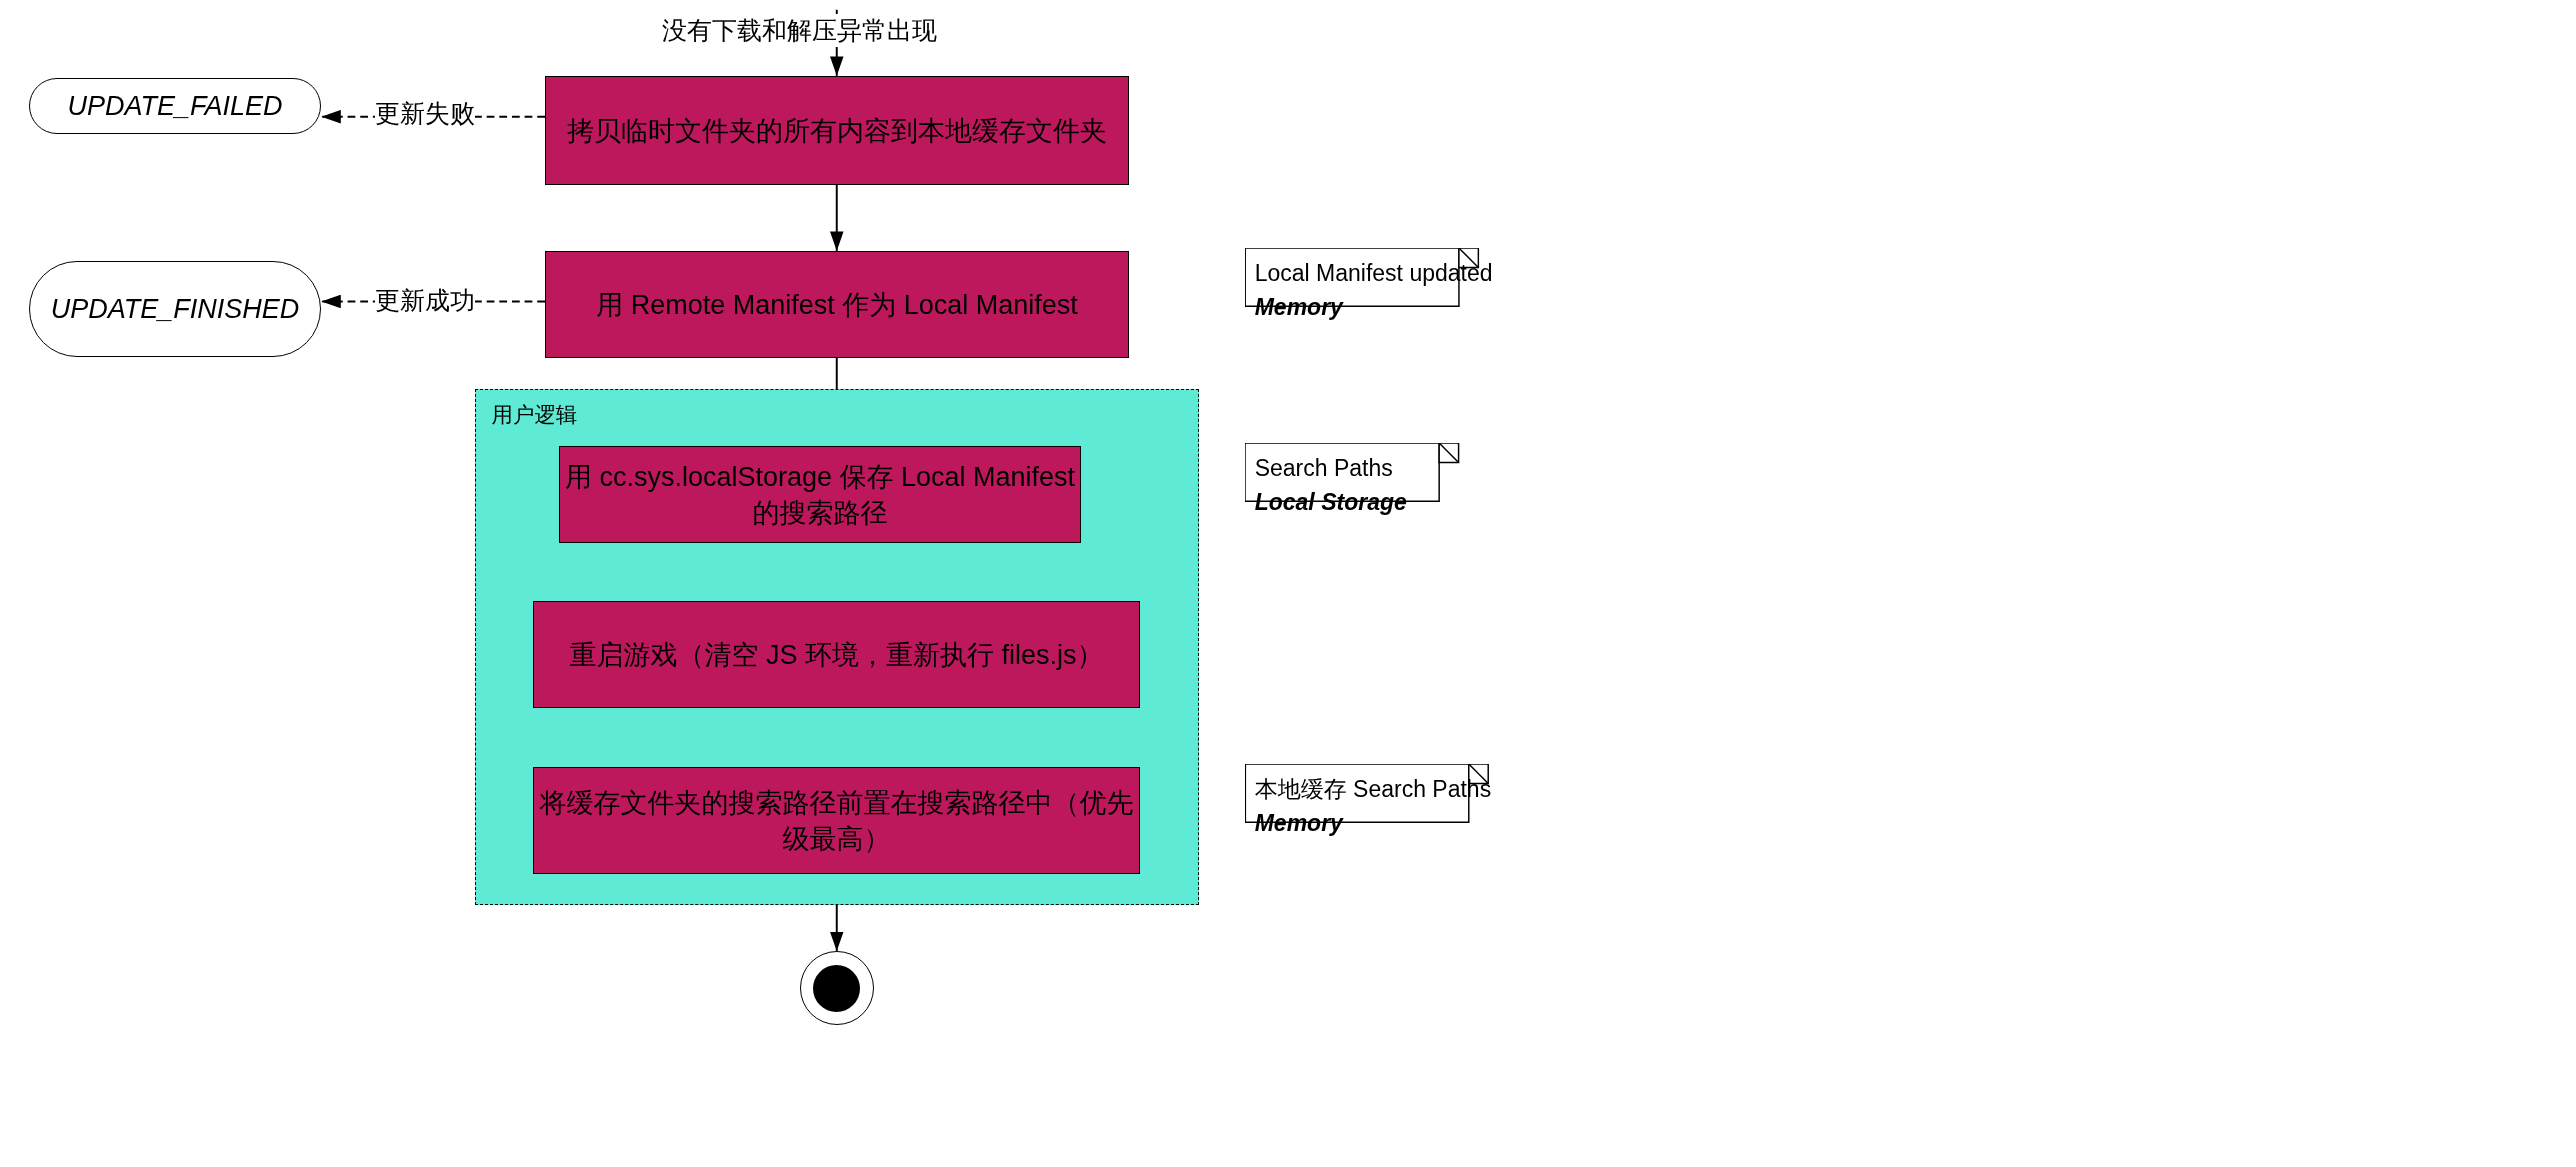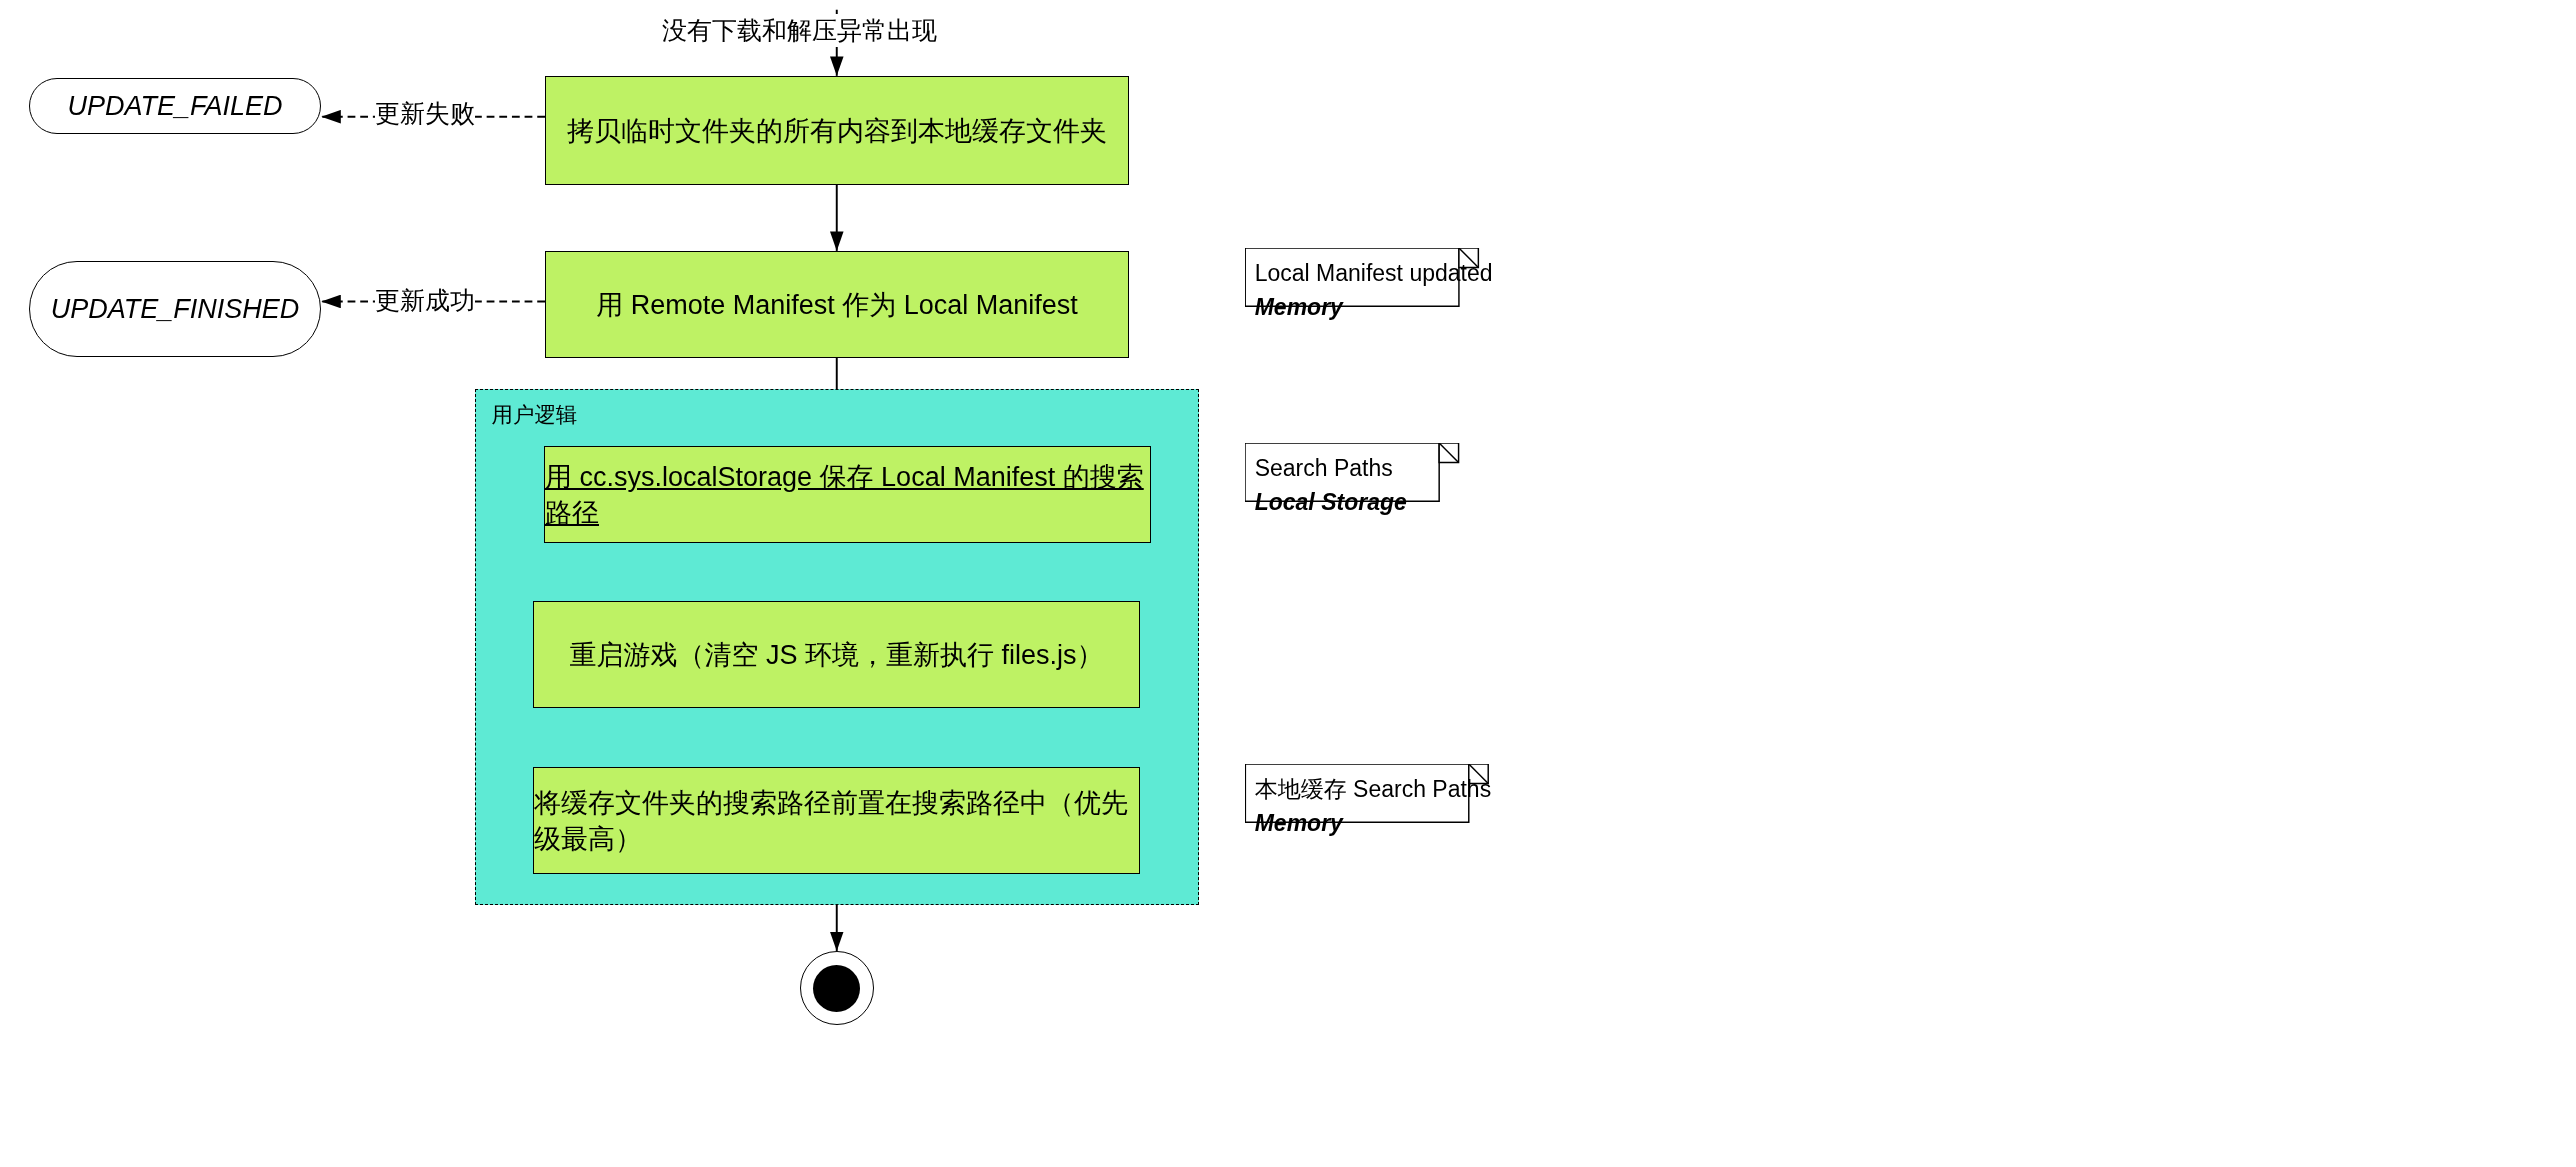--- a/index.html
+++ b/index.html
@@ -16,24 +16,25 @@
       position: absolute;
       top: 0; left: 0;
       width: 2576px;
       height: 1167px;
     }
 
     
     .flow-box {
       position: absolute;
       border: 1.9px solid #000;
-      background: #bef264;
+      background: #be185d;
       display: flex;
       align-items: center;
       justify-content: center;
+      text-align: center;
       font-size: 27px;
     }
 
     .flow-box-dashed {
       position: absolute;
       border: 1.9px dashed #000;
       background: #5eead4;
       display: flex;
       align-items: center;
       justify-content: center;
@@ -142,21 +143,21 @@
   <div class="flow-box" style="left: 545px; top: 251px; width: 584px; height: 107px;">用 Remote Manifest 作为 Local Manifest</div>
 
   <div class="arrow-label" style="left: 375px; top: 284px;">更新成功</div>
 
   <div class="oval-box" style="left: 29px; top: 261px; width: 292px; height: 96px;">UPDATE_FINISHED</div>
 
   <div class="flow-box-dashed" style="left: 475px; top: 389px; width: 724px; height: 516px; align-items: flex-start; justify-content: flex-start; padding: 9.7px 15.6px; font-size: 21.4px;">
     <span>用户逻辑</span>
   </div>
 
-  <div class="flow-box" style="left: 544px; top: 446px; width: 607px; height: 97px; text-decoration: underline;">用 cc.sys.localStorage 保存 Local Manifest 的搜索路径</div>
+  <div class="flow-box" style="left: 559px; top: 446px; width: 522px; height: 97px;">用 cc.sys.localStorage 保存 Local Manifest 的搜索路径</div>
 
   <div class="flow-box" style="left: 533px; top: 601px; width: 607px; height: 107px;">重启游戏（清空 JS 环境，重新执行 files.js）</div>
 
   <div class="flow-box" style="left: 533px; top: 767px; width: 607px; height: 107px;">将缓存文件夹的搜索路径前置在搜索路径中（优先级最高）</div>
 
   <div class="end-circle-outer" style="left: 800px; top: 951px; width: 74px; height: 74px;"></div>
 
   <div class="end-circle-inner" style="left: 813px; top: 965px; width: 47px; height: 47px;"></div>
 
 

